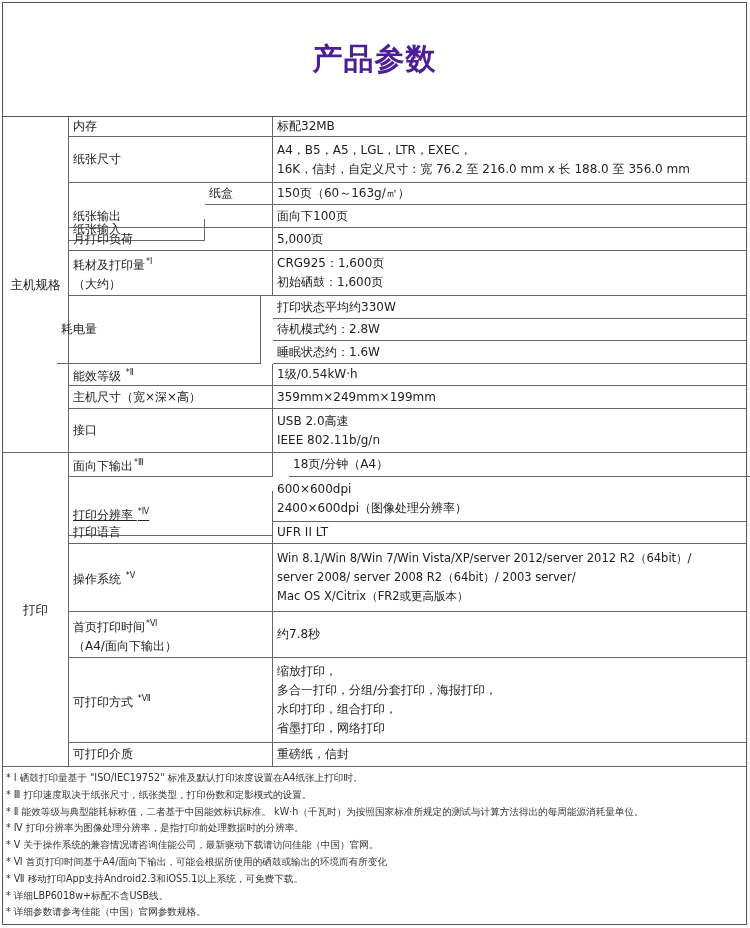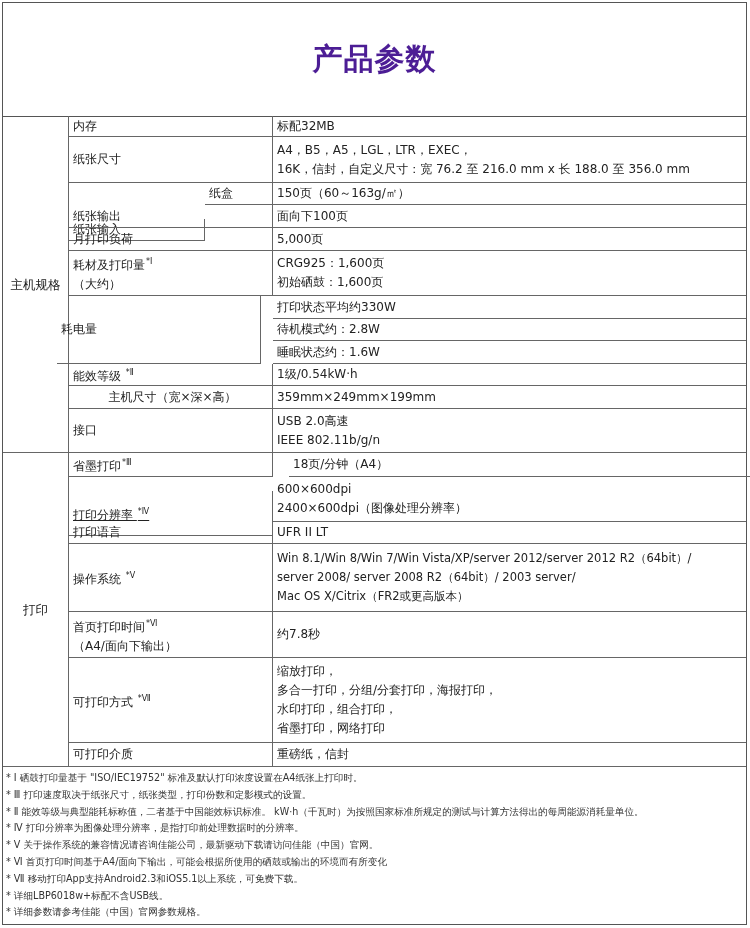--- a/index.html
+++ b/index.html
@@ -98,37 +98,37 @@
     <span class="line">睡眠状态约：1.6W</span>
   </div>
 
   <div class="cell" style="left:66px;top:361px;width:204px;height:22px;">
     <span class="line"><span>能效等级</span> <span class="sup">*Ⅱ</span></span>
   </div>
   <div class="cell val" style="left:270px;top:361px;width:473px;height:22px;">
     <span class="line">1级/0.54kW·h</span>
   </div>
 
-  <div class="cell" style="left:66px;top:383px;width:204px;height:23px;align-items:center;">
+  <div class="cell" style="left:66px;top:383px;width:204px;height:23px;">
     <span>主机尺寸（宽×深×高）</span>
   </div>
   <div class="cell val" style="left:270px;top:383px;width:473px;height:23px;">
     <span class="line">359mm×249mm×199mm</span>
   </div>
 
   <div class="cell" style="left:66px;top:406px;width:204px;height:44px;">
     <span>接口</span>
   </div>
   <div class="cell val" style="left:270px;top:406px;width:473px;height:44px;">
     <span class="line">USB 2.0高速</span>
     <span class="line">IEEE 802.11b/g/n</span>
   </div>
 
   <div class="cell" style="left:66px;top:450px;width:204px;height:24px;">
-    <span class="line"><span>省墨打印</span><span class="sup">*Ⅲ</span></span>
+    <span class="line"><span>面向下输出</span><span class="sup">*Ⅲ</span></span>
   </div>
   <div class="cell val" style="left:276px;top:450px;width:473px;height:24px;margin-left:10px;">
     <span class="line">18页/分钟（A4）</span>
   </div>
 
   <div class="cell" style="left:66px;top:488px;width:204px;height:45px;text-decoration:underline;">
     <span class="line"><span>打印分辨率</span> <span class="sup">*Ⅳ</span></span>
   </div>
   <div class="cell val" style="left:270px;top:474px;width:473px;height:45px;">
     <span class="line">600×600dpi</span>

